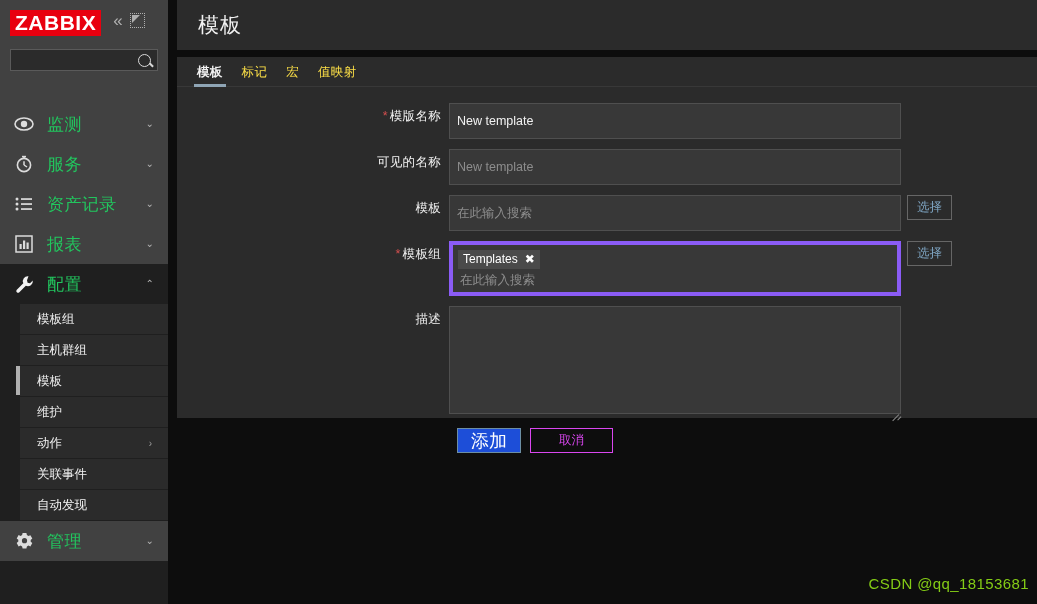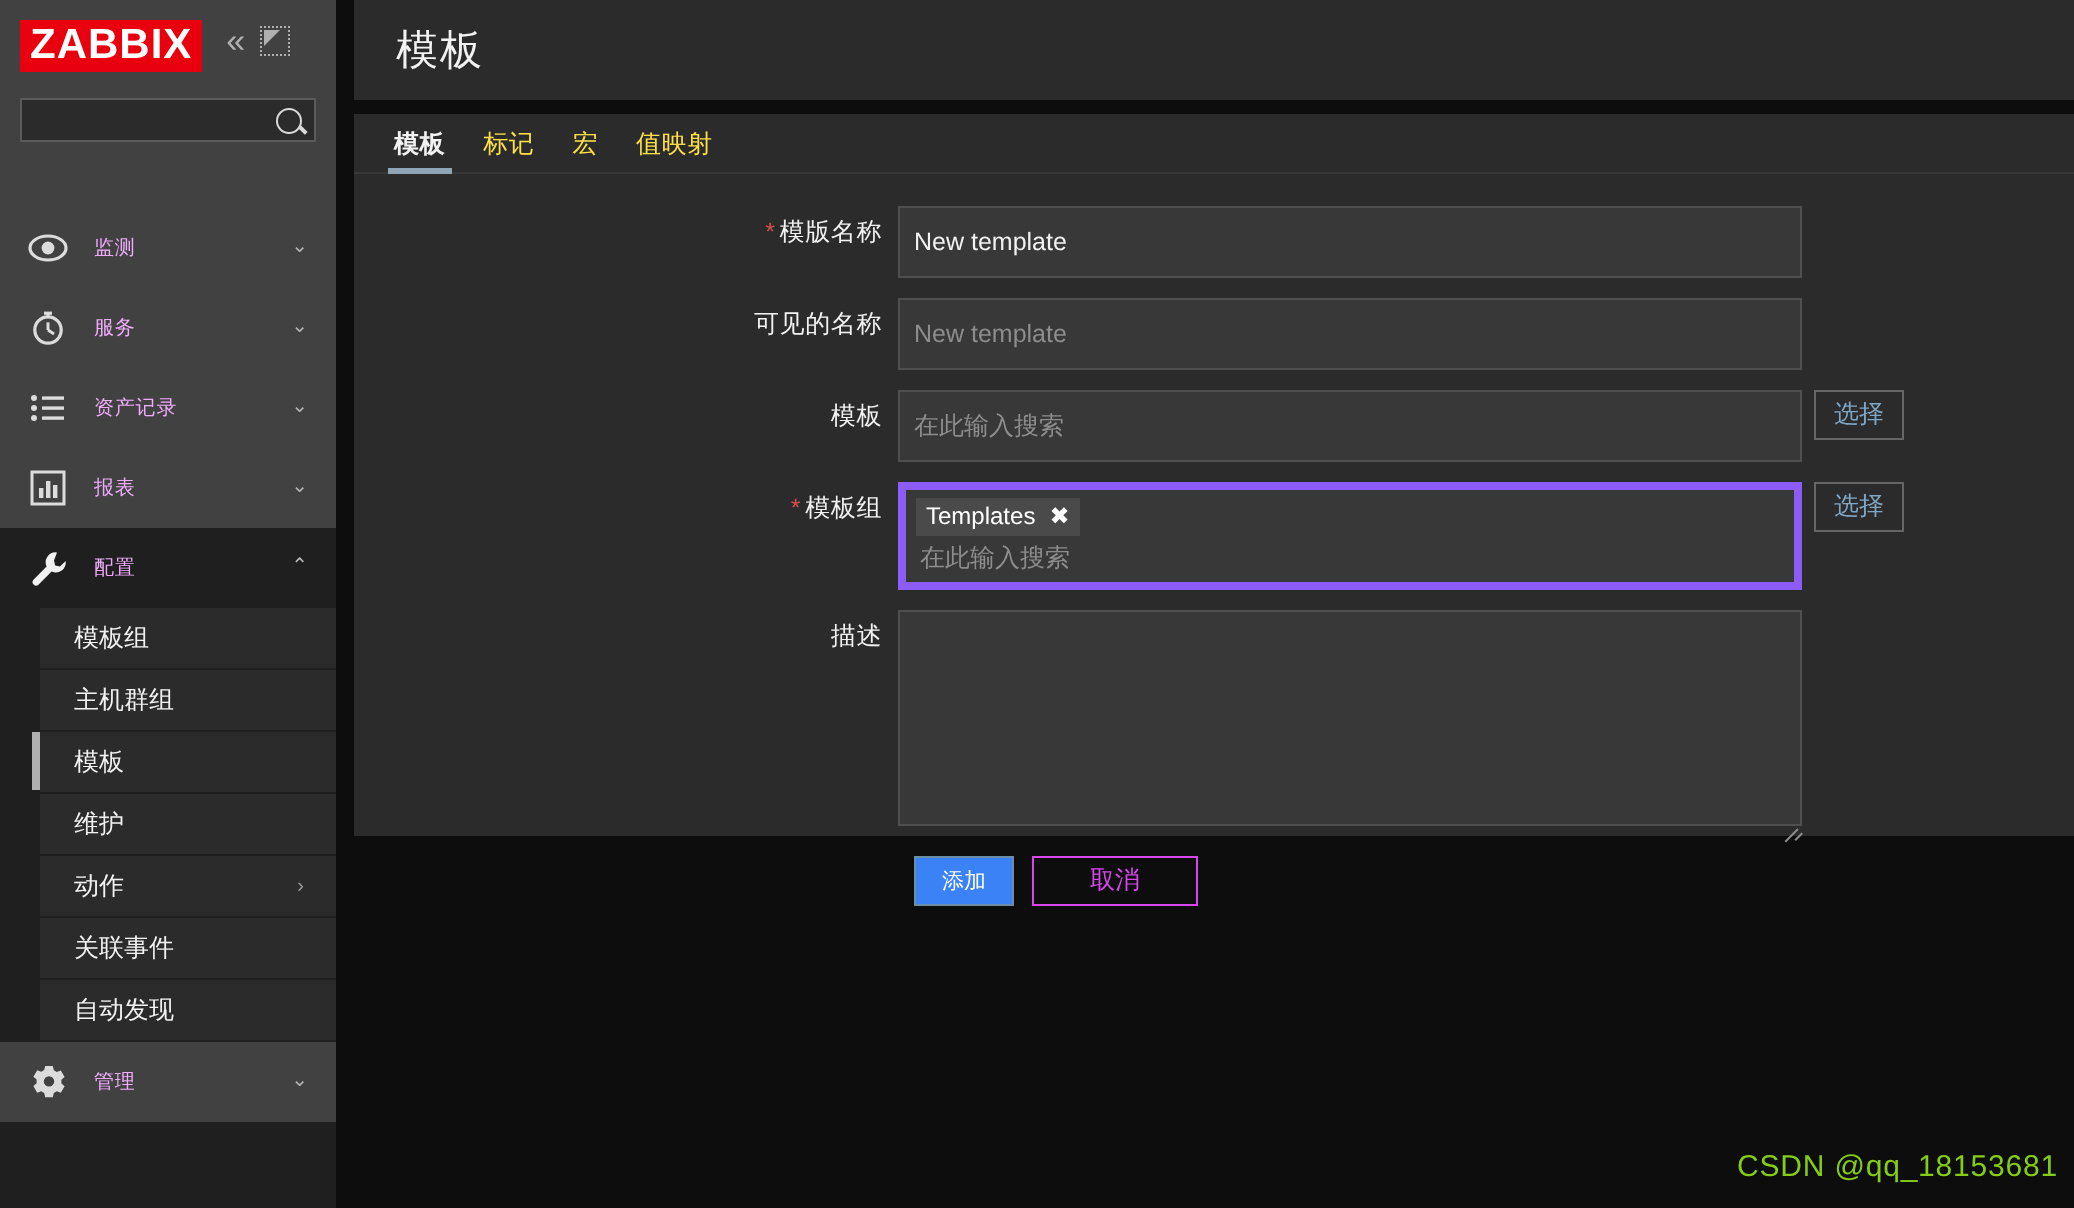--- a/index.html
+++ b/index.html
@@ -149,22 +149,22 @@
     width: 22px;
     height: 22px;
     flex: 0 0 22px;
     margin-right: 12px;
     display: flex;
     align-items: center;
     justify-content: center;
     color: #dcdcdc;
   }
   .nav-label {
-    font-size: 10px;
-    color: #f0abfc;
+    font-size: 17px;
+    color: #22c55e;
     letter-spacing: 0.4px;
   }
   .chev {
     position: absolute;
     right: 14px;
     color: #b4b4b4;
     font-size: 10px;
     line-height: 10px;
   }
   .submenu {
@@ -371,24 +371,24 @@
   .ta-grip::before { width: 9px; bottom: 1px; transform: rotate(-45deg); }
   .ta-grip::after  { width: 5px; bottom: 1px; right: 0; transform: rotate(-45deg) translateY(3px); }
 
   .btn-row {
     display: flex;
     margin-left: 280px;
     margin-top: 9px;
     gap: 9px;
   }
   .btn-primary {
-    background: #3b82f6;
+    background: #1d4ed8;
     border: 1px solid #6c8ea4;
     color: #ffffff;
-    font-size: 11px;
+    font-size: 18px;
     height: 25px;
     padding: 0 13px;
     cursor: pointer;
     font-family: "Liberation Sans", sans-serif;
   }
   .btn-secondary {
     background: transparent;
     border: 1px solid #d946ef;
     color: #d946ef;
     font-size: 12.5px;

